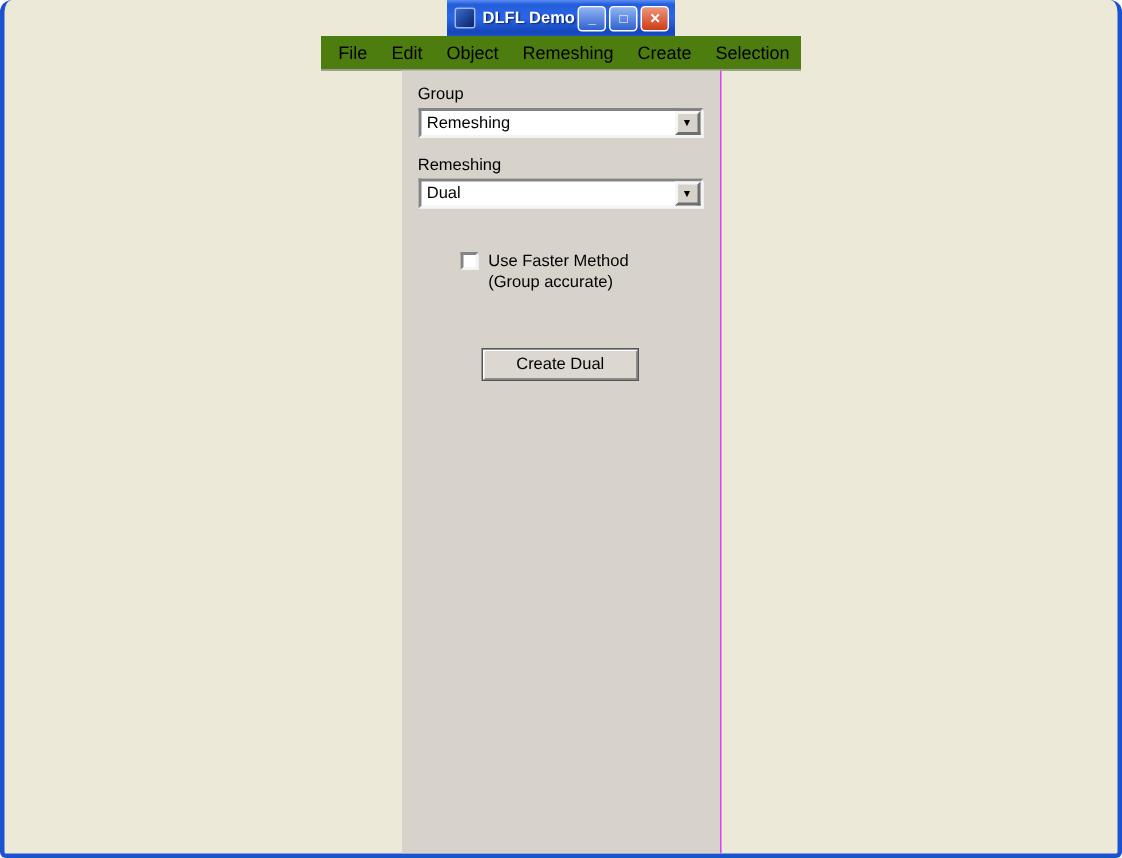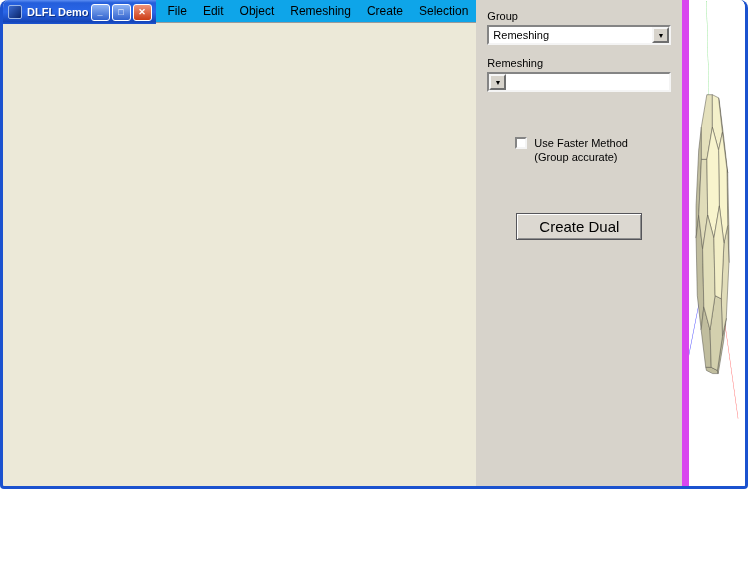--- a/index.html
+++ b/index.html
@@ -1,57 +1,57 @@
 <!DOCTYPE html>
 <html><head>
 <meta charset="utf-8">
 <style>
   * { box-sizing: border-box; }
   html,body { margin:0; padding:0; background:#fff; width:748px; height:572px; overflow:hidden;
               font-family:"Liberation Sans", sans-serif; }
-  .window { width:748px; height:489px; display:flex; flex-direction:row;
+  .window { width:748px; height:572px; display:flex; flex-direction:column;
             border:3px solid #1b52cf; border-top:none; border-radius:8px 8px 4px 4px;
-            overflow:hidden; background:#ece9d8; }
+            overflow:hidden; background:#ece9d8;align-items:center; }
   
   .titlebar { height:24px; flex:none; display:flex; align-items:center; justify-content:space-between;
               padding:0 4px 0 5px;
               background:linear-gradient(180deg,#5c8ef2 0%, #245edb 12%, #2a66e8 50%, #1545b8 90%, #1c54d2 100%); }
   .title-left { display:flex; align-items:center; gap:5px; min-width:0; }
   .app-icon { width:14px; height:14px; border-radius:2px; flex:none;
               background:linear-gradient(135deg,#3a6ad0,#0a246a); border:1px solid #9cb7e8; }
   .title-text { color:#fff; font-size:11px; font-weight:bold; text-shadow:1px 1px 1px #0a2a7a;
                 white-space:nowrap; }
   .title-buttons { display:flex; align-items:center; }
   .tbtn { width:19px; height:17px; margin-left:2px; border:1px solid #fff; border-radius:3px;
           display:flex; align-items:center; justify-content:center;
           font-size:9px; line-height:1; color:#fff; font-weight:bold; cursor:pointer; }
   .tbtn.min, .tbtn.max { background:linear-gradient(180deg,#8fb4f4,#3061cd); }
   .tbtn.min { align-items:flex-end; padding-bottom:3px; }
   .tbtn.close { background:linear-gradient(180deg,#f0937b,#cc3d16); }
   
-  .menubar { height:23px; flex:none; background:#0ea5e9; border-bottom:1px solid #9a9a9a;
+  .menubar { height:23px; flex:none; background:#4d7c0f; border-bottom:1px solid #9a9a9a;
              display:flex; align-items:center; padding-left:4px; }
   .menu-item { font-size:12px; color:#000; padding:3px 8px; cursor:pointer; }
   
   .content { flex:1; display:flex; min-height:0; }
-  .sidebar { width:213px; flex:none; background:#d7d3cb; border-right:7px solid #d946ef;
+  .sidebar { width:213px; flex:none; background:#d7d3cb; border-right:1px solid #d946ef;
              padding:10px 11px 0; font-size:11px; color:#000; }
   .field-label { margin-bottom:3px; }
   .field-label.second { margin-top:12px; }
   .combo { display:flex; align-items:stretch; height:20px; background:#fff; cursor:pointer;
            border:2px solid; border-color:#848484 #f4f4f4 #f4f4f4 #848484; }
   .combo-text { flex:1; padding:2px 4px; font-size:11px; white-space:nowrap; overflow:hidden; }
   .combo-arrow { width:17px; flex:none; background:#d7d3cb; color:#000; font-size:7px;
                  display:flex; align-items:center; justify-content:center;
                  border:2px solid; border-color:#f6f6f6 #6f6f6f #6f6f6f #f6f6f6; }
-  .checkrow { display:flex; gap:7px; margin:44px 0 0 28px; cursor:pointer; }
+  .checkrow { display:flex; gap:7px; margin:28px 0 0 28px; cursor:pointer; }
   .checkbox { width:12px; height:12px; flex:none; margin-top:1px; background:#fff;
               border:2px solid; border-color:#848484 #f4f4f4 #f4f4f4 #848484; }
   .checklabel span { display:block; line-height:1.3; }
-  .btn { display:block; margin:48px auto 0; padding:4px 22px; font-size:15px;
+  .btn { display:block; margin:36px auto 0; padding:4px 22px; font-size:11px;
          font-family:"Liberation Sans", sans-serif; color:#000; background:#dcd8d1;
          border:1px solid #55555a; cursor:pointer;
          box-shadow:inset 1px 1px 0 #ffffff, inset -1px -1px 0 #8e8e8e; }
   .viewport { flex:1; background:#ffffff; position:relative; overflow:hidden; }
   .viewport svg { position:absolute; left:0; top:0; width:100%; height:100%; }
 </style>
 </head>
 <body>
 
 <div class="window">
@@ -79,20 +79,21 @@
   <div class="content">
     <div class="sidebar">
       <div class="field-label">Group</div>
       <div class="combo">
         <span class="combo-text">Remeshing</span>
         <span class="combo-arrow">▼</span>
       </div>
 
       <div class="field-label second">Remeshing</div>
       <div class="combo">
+        <span class="combo-text">Dual</span>
         <span class="combo-arrow">▼</span>
       </div>
 
       <div class="checkrow">
         <span class="checkbox"></span>
         <span class="checklabel">
           <span>Use Faster Method</span>
           <span>(Group accurate)</span>
         </span>
       </div>

